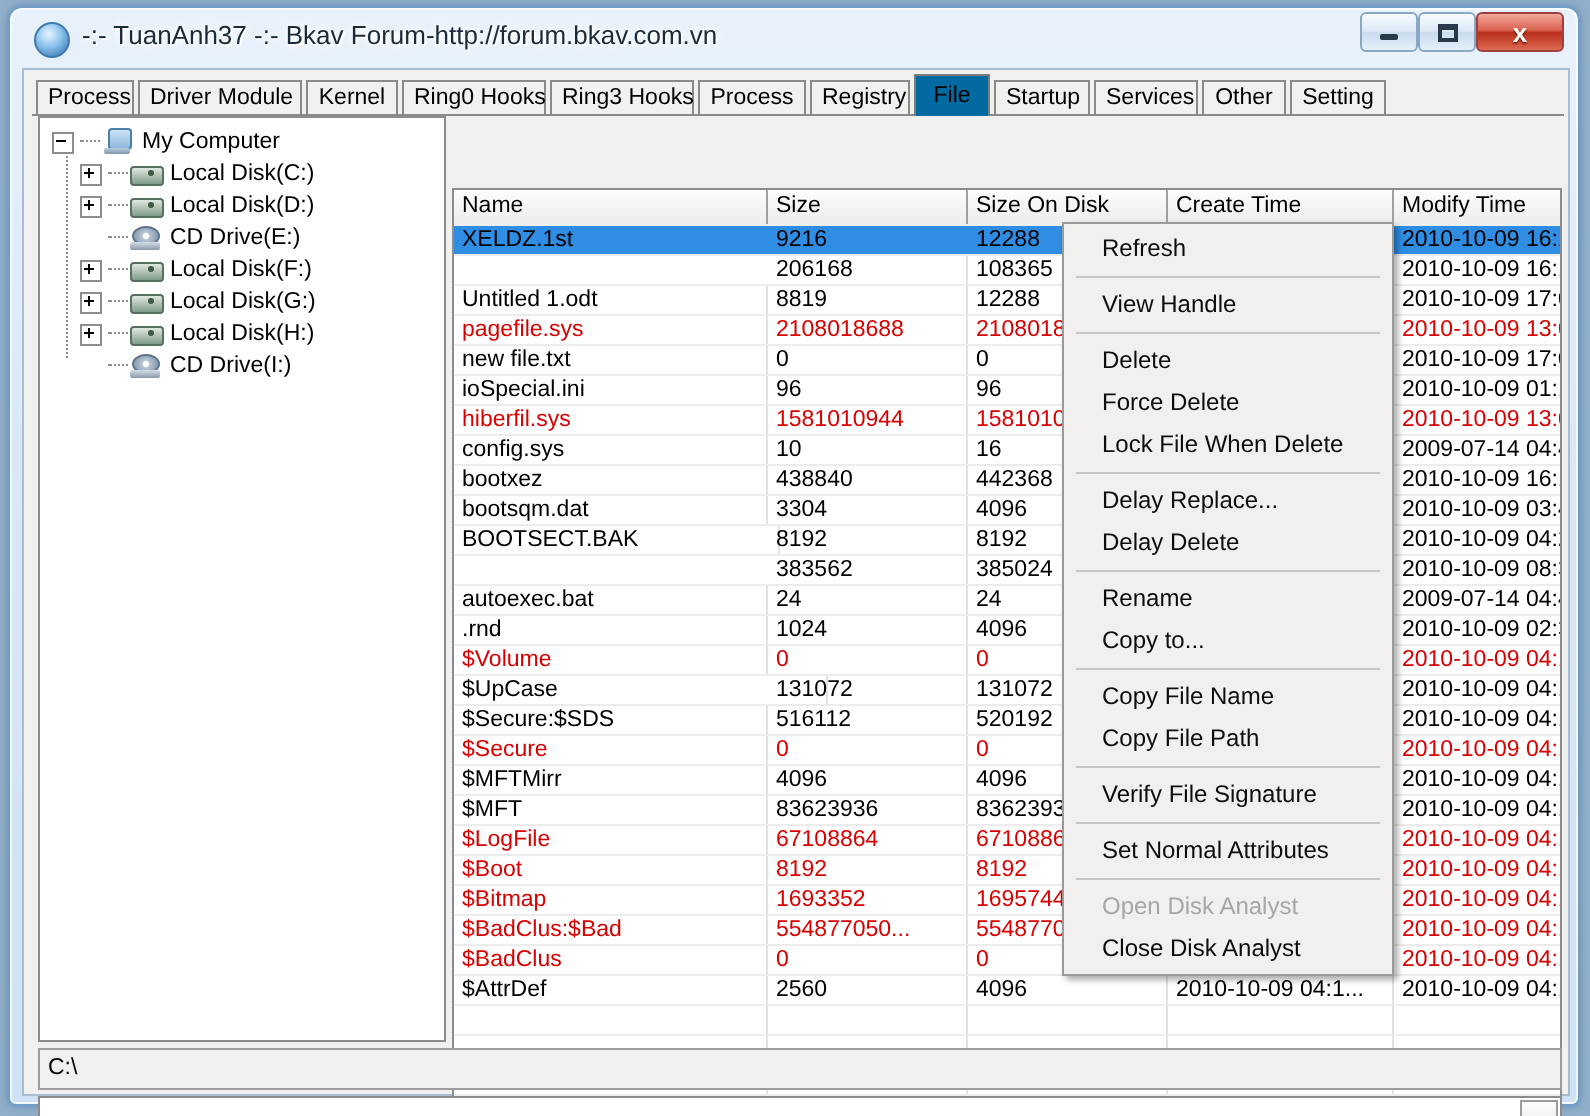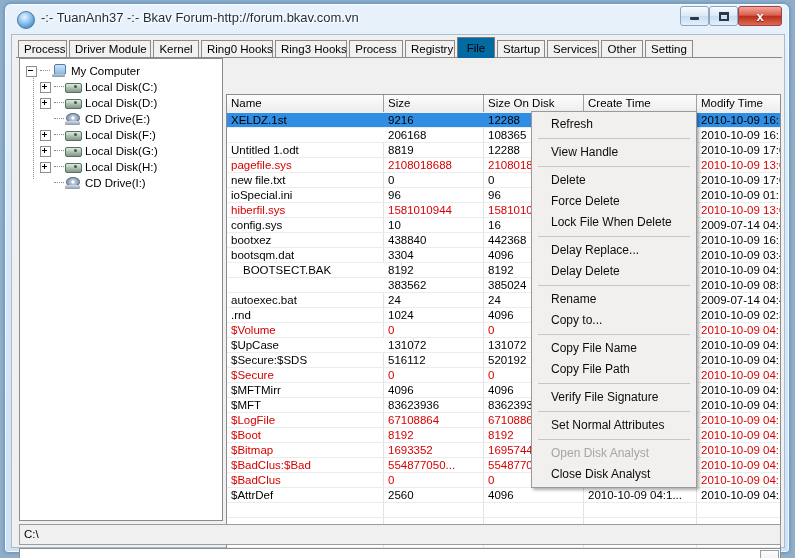--- a/index.html
+++ b/index.html
@@ -318,21 +318,21 @@
           <div class="gridline" style="top: 134px;"></div>
           <div class="row" style="top: 135px;">
             <div class="c blk" style="left: 0px; width: 157px;">bootsqm.dat</div>
             <div class="c blk" style="left: 157px; width: 100px;">3304</div>
             <div class="c blk" style="left: 257px; width: 100px;">4096</div>
             <div class="c blk" style="left: 357px; width: 113px;">2010-10-09 03:4...</div>
             <div class="c blk" style="left: 470px; width: 113px;">2010-10-09 03:4...</div>
           </div>
           <div class="gridline" style="top: 149px;"></div>
           <div class="row" style="top: 150px;">
-            <div class="c blk" style="left: 12px; width: 163px;">BOOTSECT.BAK</div>
+            <div class="c blk" style="left: 0px; width: 163px;">BOOTSECT.BAK</div>
             <div class="c blk" style="left: 157px; width: 100px;">8192</div>
             <div class="c blk" style="left: 257px; width: 100px;">8192</div>
             <div class="c blk" style="left: 357px; width: 113px;">2010-10-09 04:2...</div>
             <div class="c blk" style="left: 470px; width: 113px;">2010-10-09 04:2...</div>
           </div>
           <div class="gridline" style="top: 164px;"></div>
           <div class="row" style="top: 165px;">
             <div class="c blk" style="left: 157px; width: 100px;">383562</div>
             <div class="c blk" style="left: 257px; width: 100px;">385024</div>
             <div class="c blk" style="left: 357px; width: 113px;">2010-10-09 08:3...</div>

